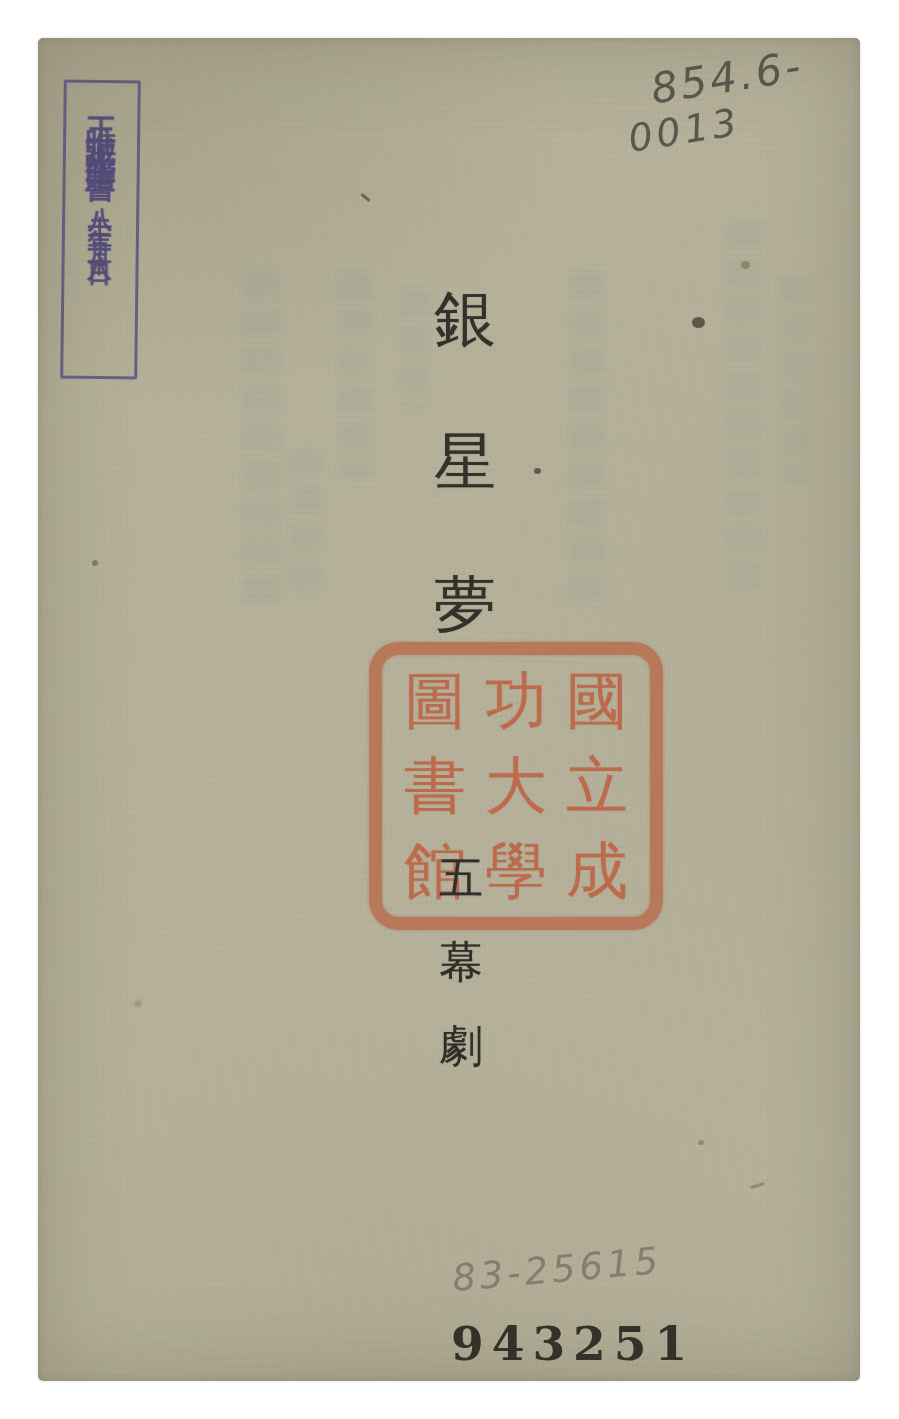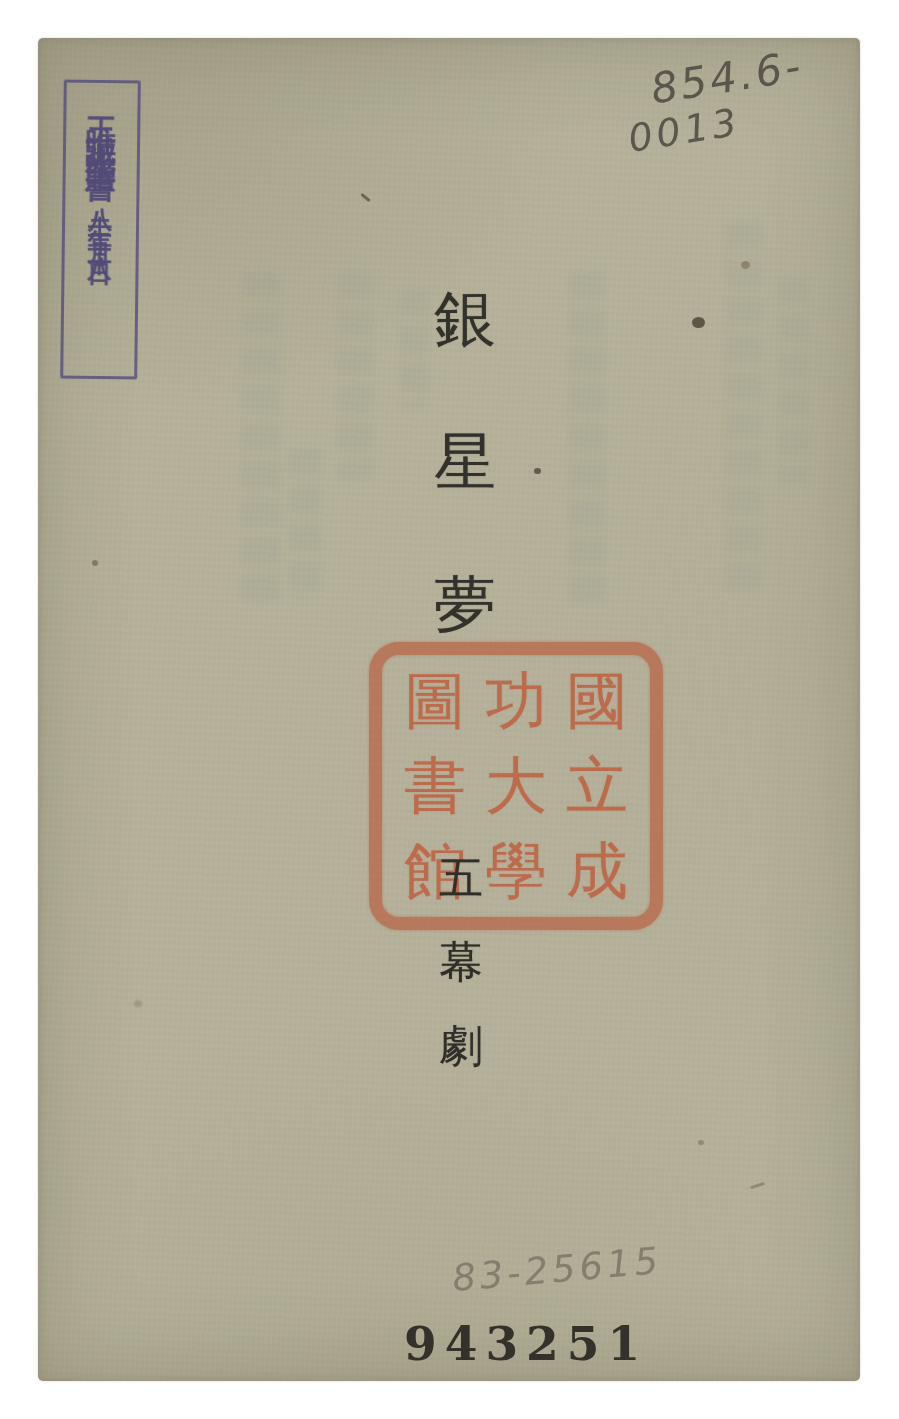--- a/index.html
+++ b/index.html
@@ -111,21 +111,21 @@
     position: absolute; left: 452px; top: 1248px;
     transform: rotate(-5deg);
     font-family: "DejaVu Sans", "Liberation Sans", sans-serif;
     font-style: italic;
     font-size: 37px; letter-spacing: 4px;
     color: rgba(124,118,103,0.85);
   }
 
   
   .accession-stamp {
-    position: absolute; left: 404px; top: 1316px;
+    position: absolute; left: 451px; top: 1316px;
     font-family: "DejaVu Serif", "Liberation Serif", serif;
     font-size: 47px; font-weight: 600;
     letter-spacing: 8px;
     color: #33312a;
     filter: blur(0.4px);
   }
 
   
   .ghost {
     position: absolute;

